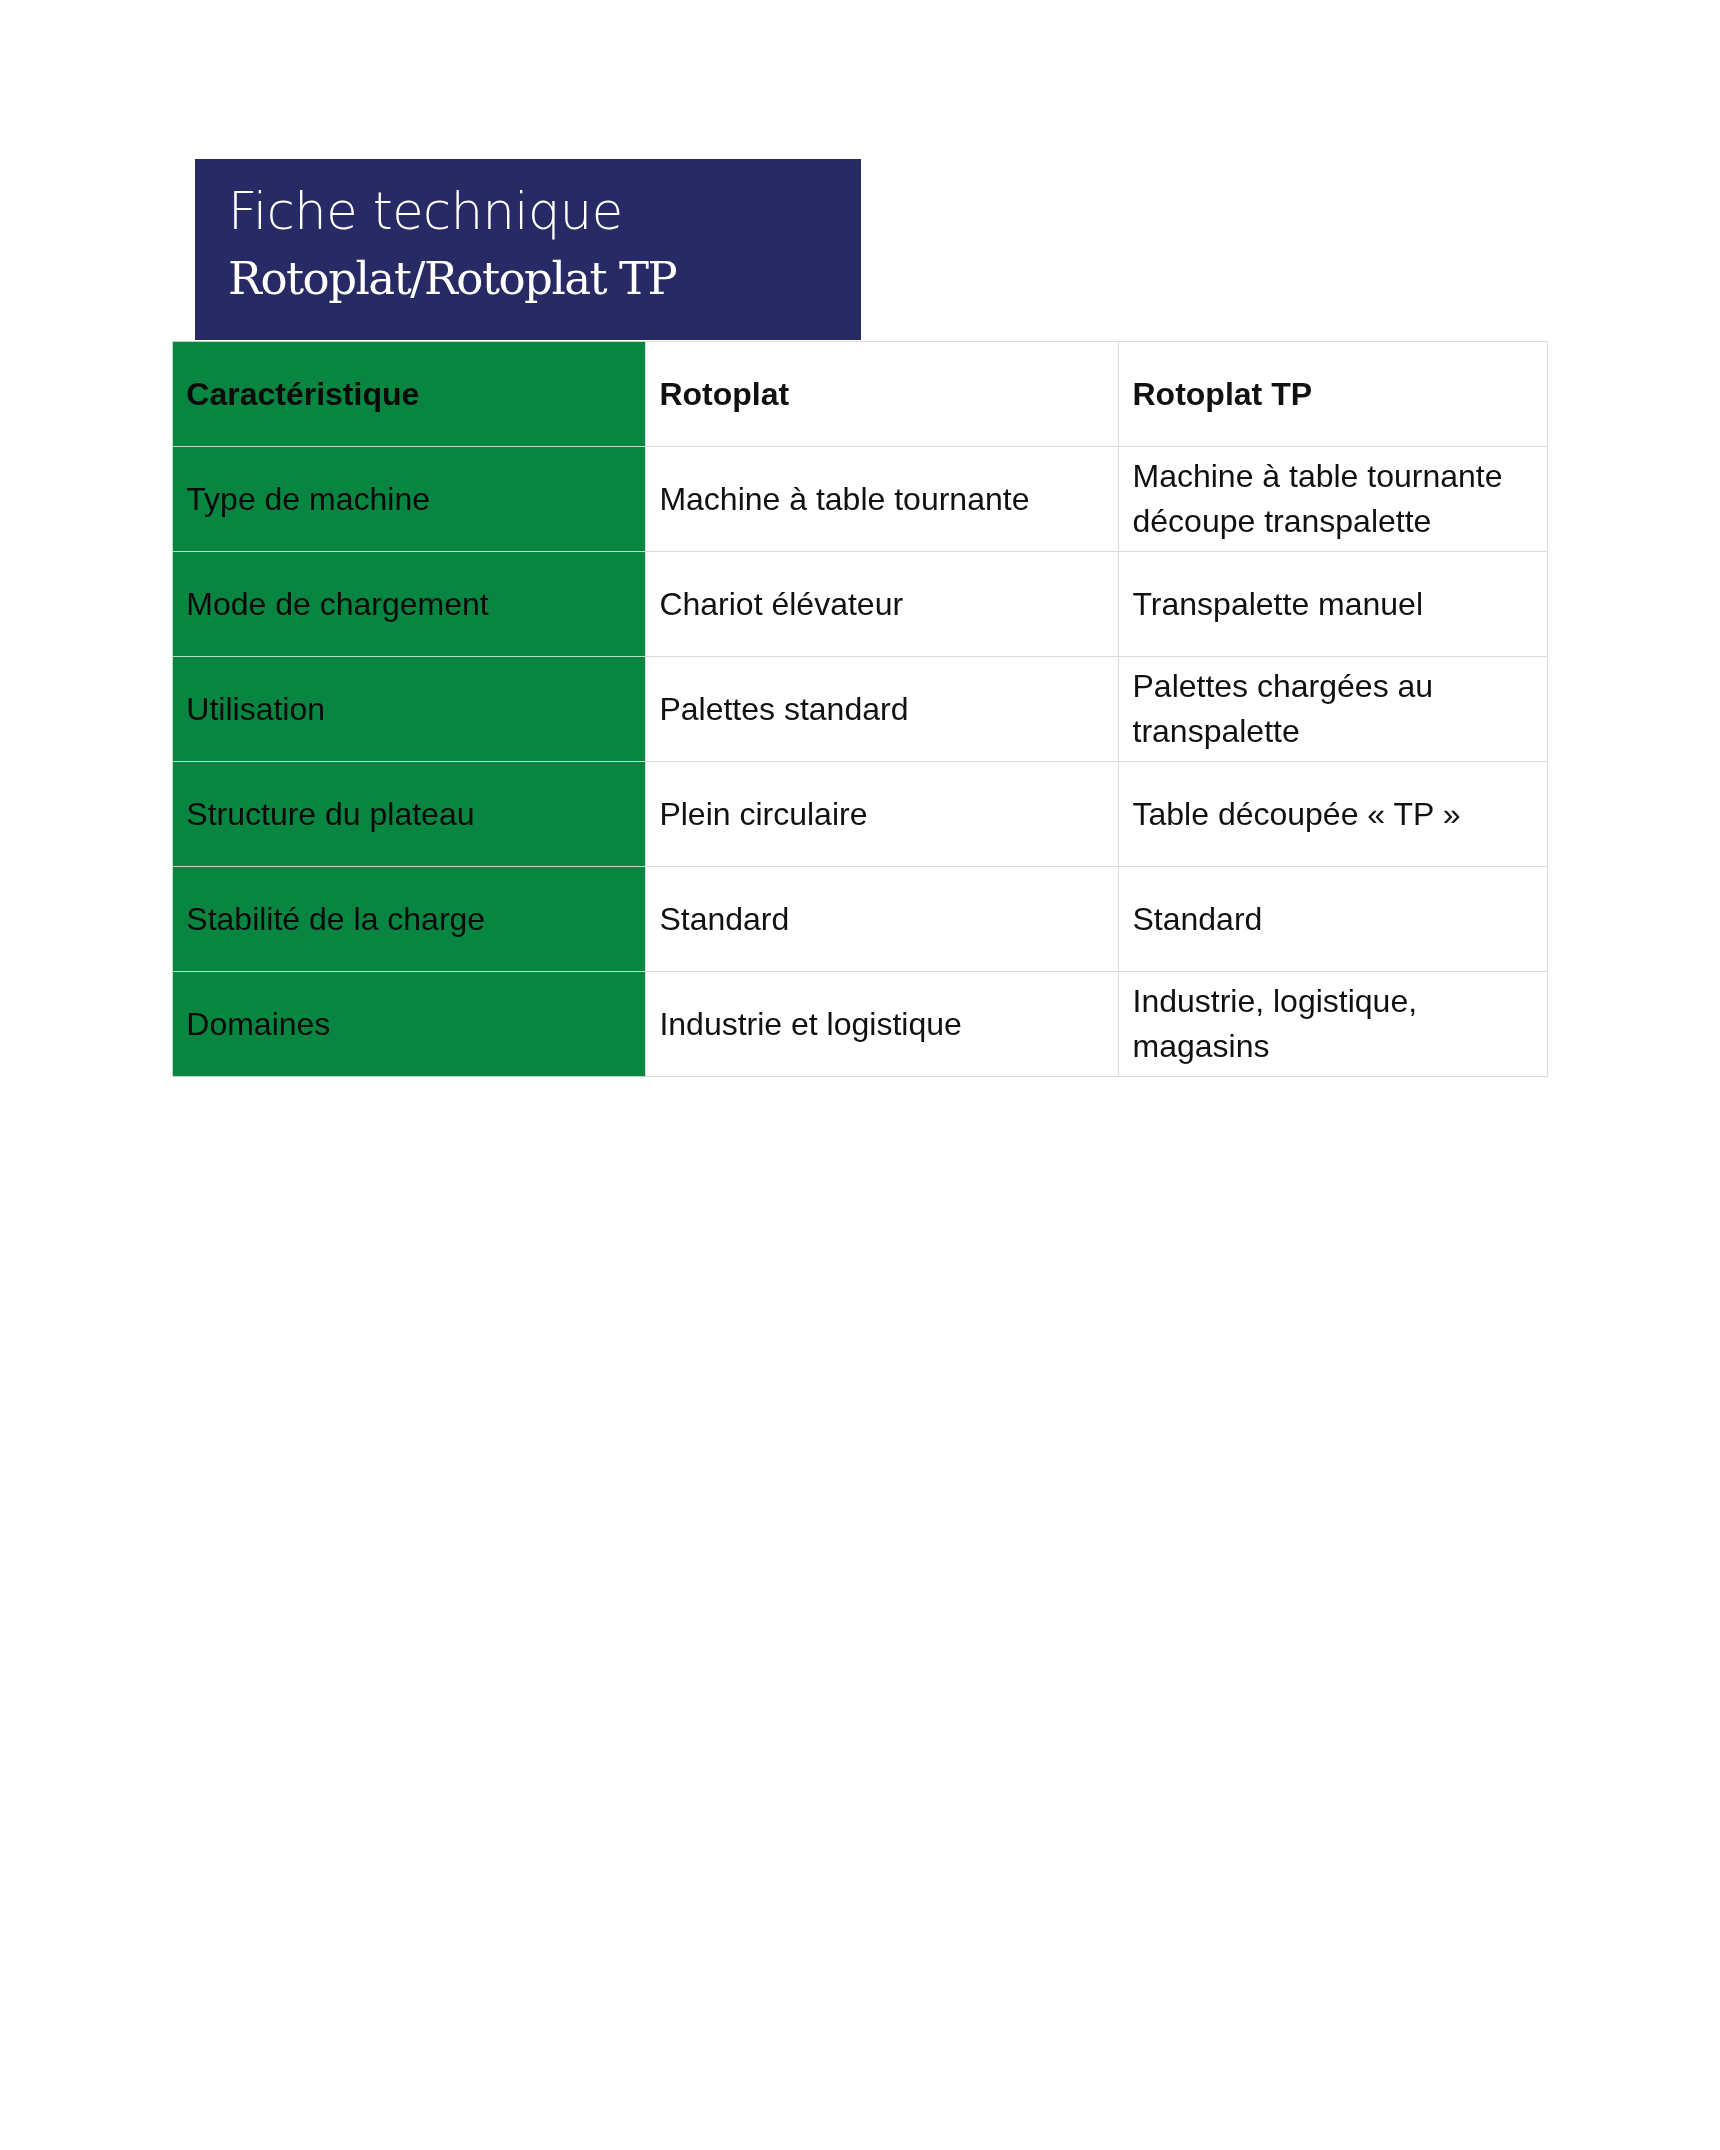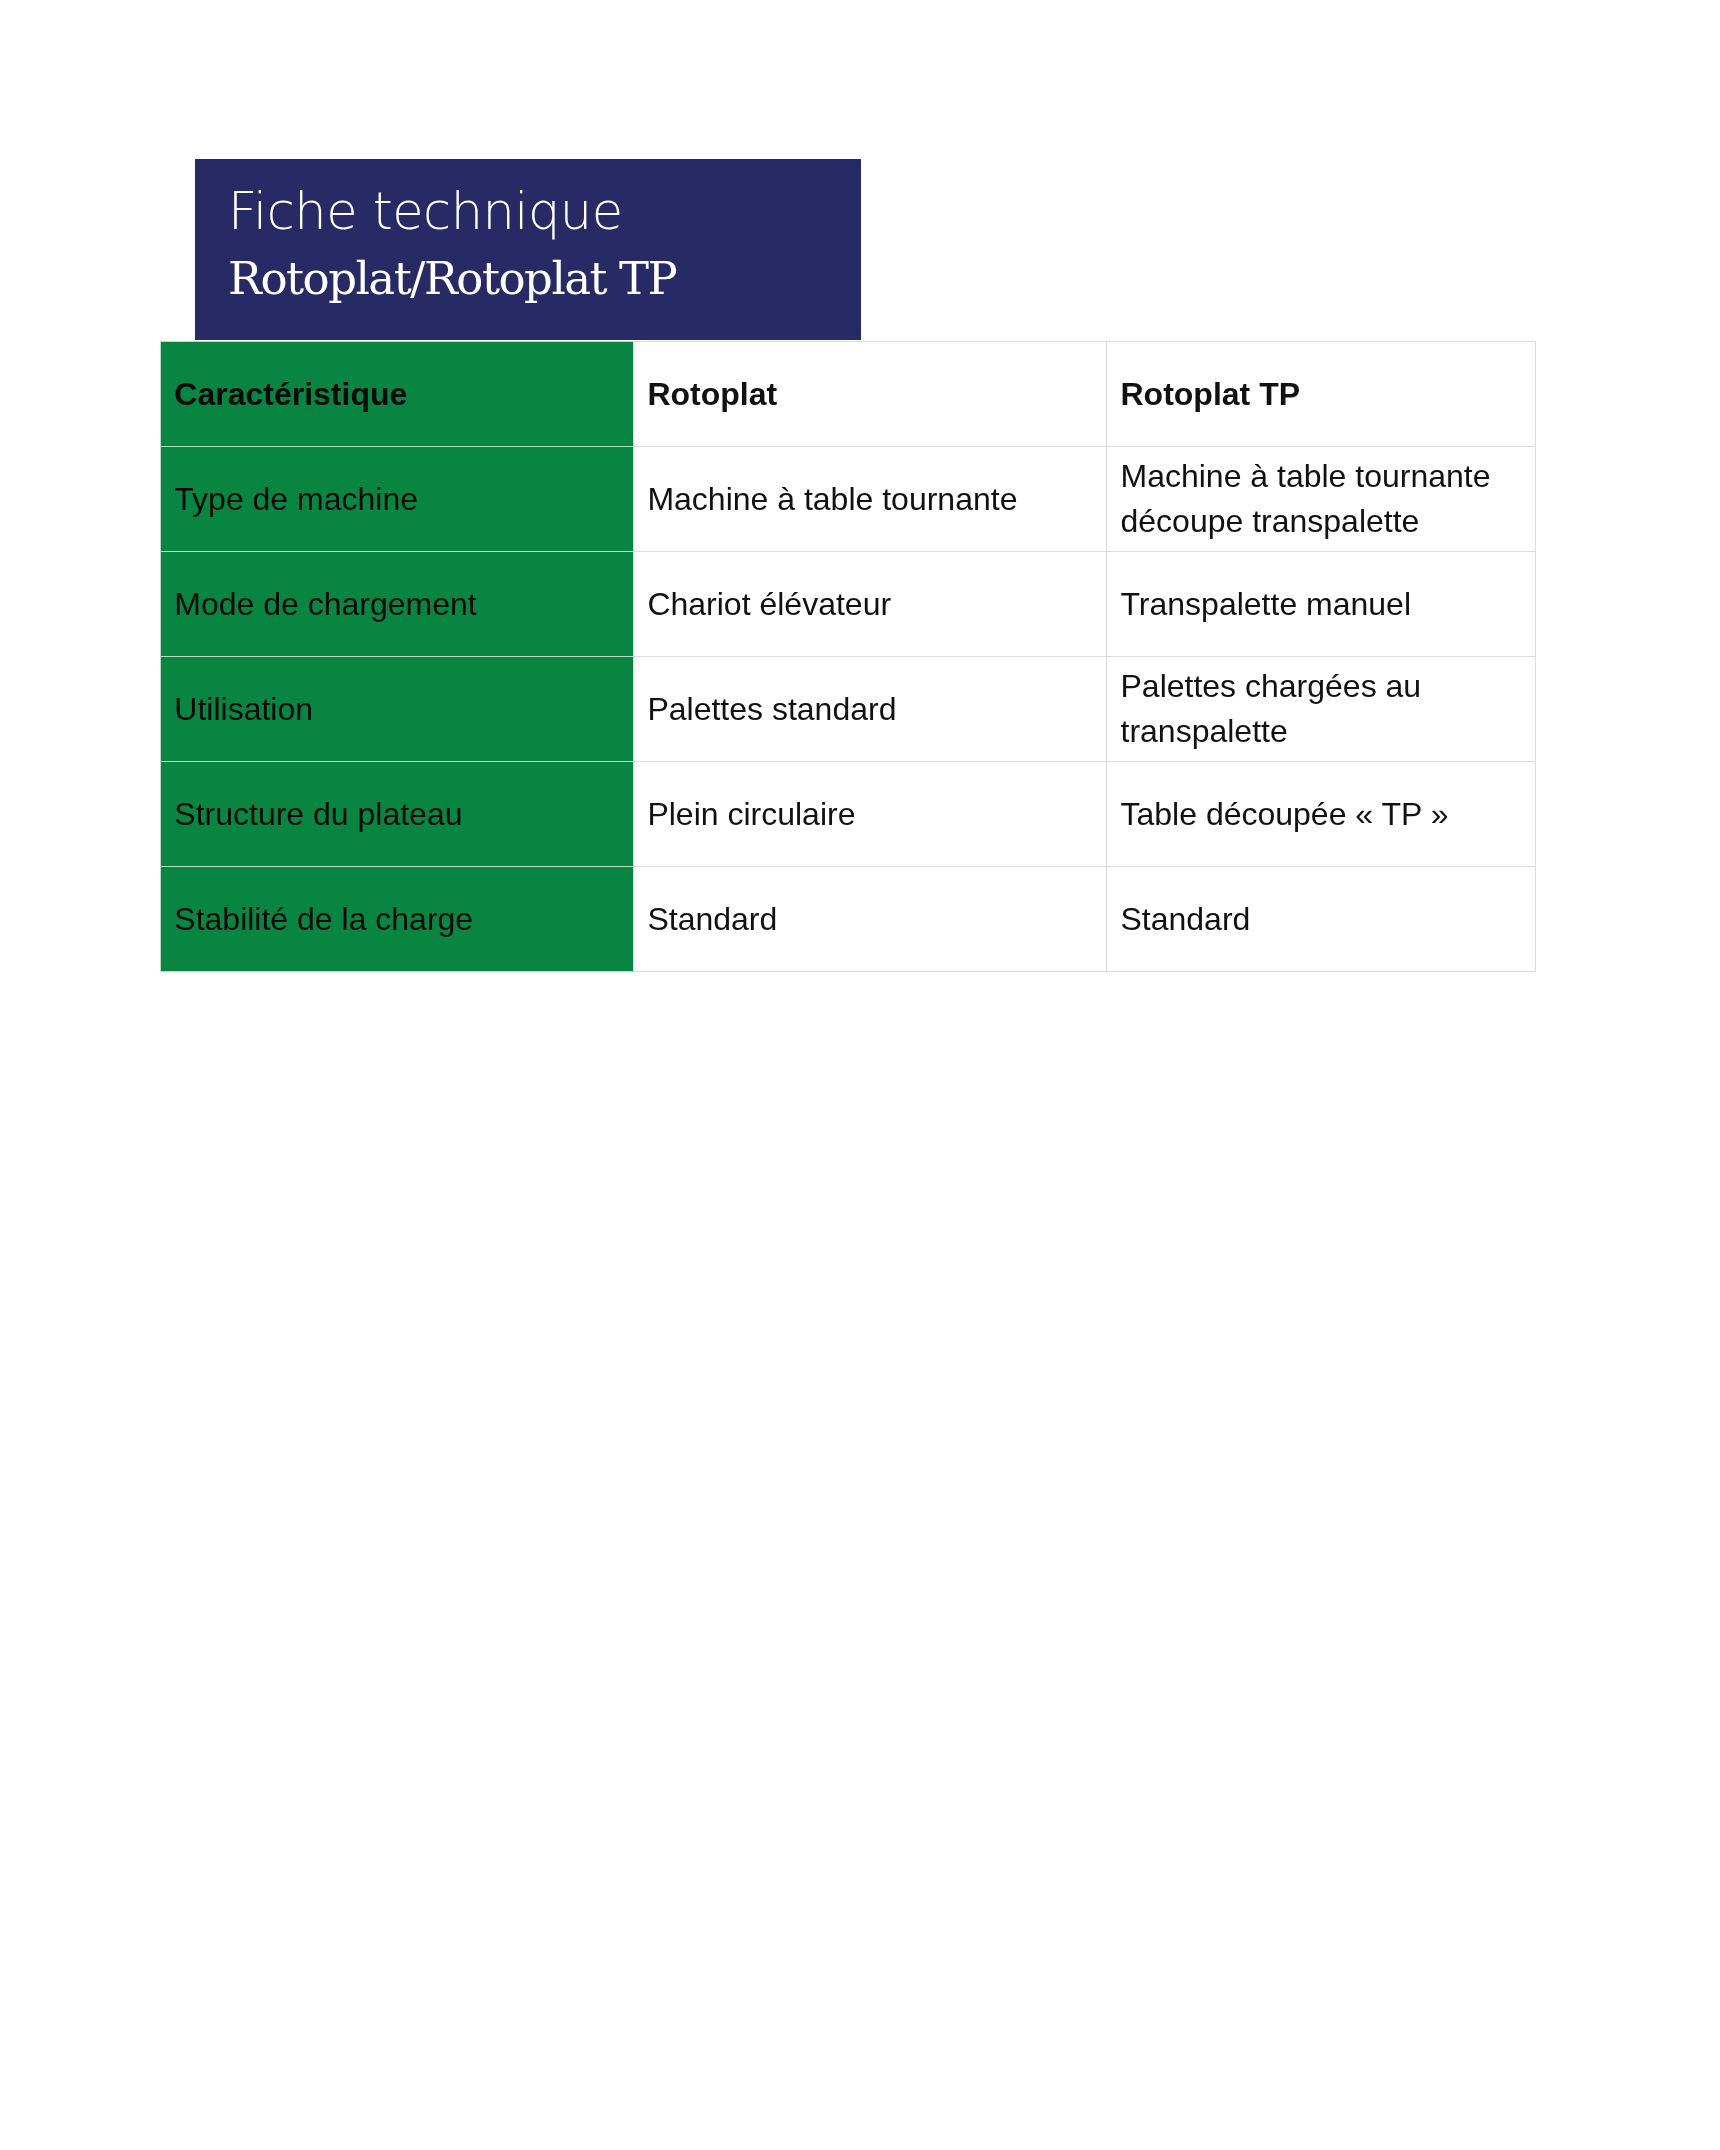--- a/index.html
+++ b/index.html
@@ -16,21 +16,21 @@
       position: absolute; left: 33px; top: 17.3px;
       font-family: "DejaVu Sans", sans-serif; font-weight: 300;
       font-size: 51px; line-height: 71px; letter-spacing: -0.5px;
     }
     .header-line2 {
       position: absolute; left: 33px; top: 87px;
       font-family: "DejaVu Serif", serif; font-weight: normal;
       font-size: 45px; line-height: 66px; letter-spacing: -1.5px;
     }
     table.spec {
-      position: absolute; left: 160px; top: 341px; width: 1376px;
+      position: absolute; left: 172px; top: 341px; width: 1376px;
       border-collapse: collapse; table-layout: fixed;
     }
     table.spec td {
       height: 105px; box-sizing: border-box; vertical-align: middle;
       padding: 0 13.3px; font-size: 32px; line-height: 45px;
       border: 1.5px solid #dcdcdc;
     }
     table.spec td.c0 { width: 459px; background: #088540; color: #0a0a0a; border-color: #b9dcc6; border-right-color: #dcdcdc; }
     table.spec td.c1 { width: 459px; margin-left: 34px; }
     table.spec td.c2 { width: 416px; }
@@ -69,15 +69,20 @@
     <tr>
       <td class="c0">Structure du plateau</td>
       <td class="c1">Plein circulaire</td>
       <td class="c2">Table découpée « TP »</td>
     </tr>
     <tr>
       <td class="c0">Stabilité de la charge</td>
       <td class="c1">Standard</td>
       <td class="c2">Standard</td>
     </tr>
+    <tr>
+      <td class="c0">Domaines</td>
+      <td class="c1">Industrie et logistique</td>
+      <td class="c2">Industrie, logistique, magasins</td>
+    </tr>
   </tbody>
 </table>
 
 
 </body></html>

